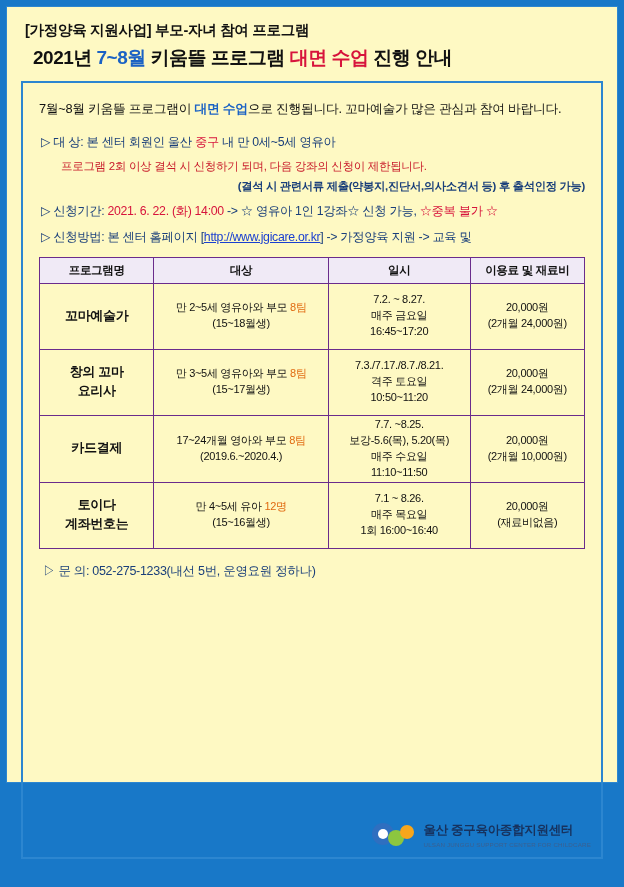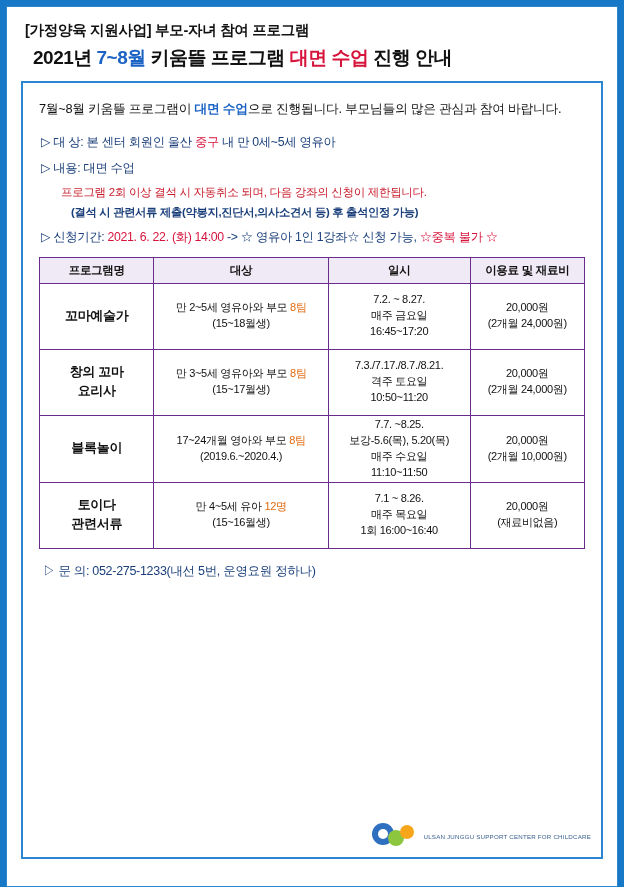--- a/index.html
+++ b/index.html
@@ -9,22 +9,22 @@
     height: 887px;
     background: #1878c8;
     font-family: "Liberation Sans", sans-serif;
     overflow: hidden;
   }
   .page {
     position: absolute;
     left: 6px;
     top: 6px;
     width: 612px;
-    height: 881px;
-    background: #ffffff;
+    height: 777px;
+    background: #fef9c3;
     border: 1px solid #2c86d0;
   }
   .header {
     padding: 14px 18px 4px 18px;
   }
   .header .line1 {
     font-size: 14.5px;
     font-weight: bold;
     color: #111111;
     letter-spacing: -0.3px;
@@ -73,20 +73,21 @@
     color: #c81a2a;
     margin: 0 0 5px 22px;
     letter-spacing: -0.3px;
   }
   .b-note2 {
     font-size: 11.3px;
     color: #1a3f7a;
     font-weight: bold;
     margin: 0 0 8px 32px;
     letter-spacing: -0.3px;
+    text-align: right;
   }
   .b-sub {
     font-size: 12.2px;
     color: #1a3f7a;
     margin: -3px 0 7px 90px;
     letter-spacing: -0.3px;
   }
   .b-star-line {
     font-size: 12.3px;
     color: #1a3f7a;
@@ -178,40 +179,40 @@
   <div class="header">
     <div class="line1">[가정양육 지원사업] 부모-자녀 참여 프로그램</div>
     <div class="line2">
       <span>2021년 </span><span class="hl-blue">7~8월</span><span> 키움뜰 프로그램 </span><span class="hl-red">대면 수업</span><span> 진행 안내</span>
     </div>
   </div>
 
   <div class="body-box">
 
     <div class="intro">
-      <span>7월~8월 키움뜰 프로그램이 </span><span class="hl-blue">대면 수업</span><span>으로 진행됩니다. 부모님들의 많은 관심과 참여 바랍니다.</span>
+      <span>7월~8월 키움뜰 프로그램이 </span><span class="hl-blue">대면 수업</span><span>으로 진행됩니다. 꼬마예술가 많은 관심과 참여 바랍니다.</span>
     </div>
 
     <div class="bullets">
 
       <div class="b-row">
         <span class="tri">▷</span><span>대 상: 본 센터 회원인 울산 </span><span class="red">중구</span><span> 내 만 0세~5세 영유아</span>
       </div>
 
-      <div class="b-row">
-        <span class="tri">▷</span><span>내용: 대면 수업</span>
-      </div>
-
-      <div class="b-note">프로그램 2회 이상 결석 시 자동취소 되며, 다음 강좌의 신청이 제한됩니다.</div>
+
+      <div class="b-note">프로그램 2회 이상 결석 시 신청하기 되며, 다음 강좌의 신청이 제한됩니다.</div>
       <div class="b-note2">(결석 시 관련서류 제출(약봉지,진단서,의사소견서  등) 후 출석인정 가능)</div>
 
       <div class="b-row">
         <span class="tri">▷</span><span>신청기간: </span><span class="red">2021. 6. 22. (화) 14:00</span><span> -&gt; ☆ 영유아 1인 1강좌☆ 신청 가능, </span><span class="star">☆중복 불가 ☆</span>
       </div>
 
+      <div class="b-row">
+        <span class="tri">▷</span><span>신청방법: 본 센터 홈페이지 [</span><a href="#">http://www.jgicare.or.kr</a><span>] -&gt; 가정양육 지원 -&gt; 교육 및</span>
+      </div>
 
 
 
     </div>
 
     <table class="prog">
       <colgroup>
         <col style="width:21%">
           <col style="width:32%">
           <col style="width:26%">
@@ -245,35 +246,35 @@
             <span>만 3~5세 영유아와 부모 </span><span class="orange">8팀</span><br>
             <span>(15~17월생)</span>
           </td>
           <td style="white-space:pre-line">7.3./7.17./8.7./8.21.
 격주 토요일
 10:50~11:20</td>
           <td style="white-space:pre-line">20,000원
 (2개월 24,000원)</td>
         </tr>
         <tr>
-          <td class="name" style="white-space:pre-line">블록놀이</td>
+          <td class="name" style="white-space:pre-line">카드결제</td>
           <td>
             <span>17~24개월 영아와 부모 </span><span class="orange">8팀</span><br>
             <span>(2019.6.~2020.4.)</span>
           </td>
           <td style="white-space:pre-line">7.7. ~8.25.
 보강-5.6(목), 5.20(목)
 매주 수요일
 11:10~11:50</td>
           <td style="white-space:pre-line">20,000원
 (2개월 10,000원)</td>
         </tr>
         <tr>
           <td class="name" style="white-space:pre-line">토이다
-관련서류</td>
+계좌번호는</td>
           <td>
             <span>만 4~5세 유아 </span><span class="orange">12명</span><br>
             <span>(15~16월생)</span>
           </td>
           <td style="white-space:pre-line">7.1 ~ 8.26.
 매주 목요일
 1회 16:00~16:40</td>
           <td style="white-space:pre-line">20,000원
 (재료비없음)</td>
         </tr>
@@ -284,18 +285,19 @@
       <span class="tri">▷</span> <span>문 의: 052-275-1233(내선 5번, 운영요원 정하나)</span>
     </div>
 
     <div class="footer">
       <div class="logo-mark">
         <div class="c1"></div>
         <div class="c2"></div>
         <div class="c3"></div>
       </div>
       <div class="logo-text">
+        <div class="lt1">울산 중구육아종합지원센터</div>
         <div class="lt2">ULSAN JUNGGU SUPPORT CENTER FOR CHILDCARE</div>
       </div>
     </div>
 
   </div>
 </div>
 
 </body></html>

